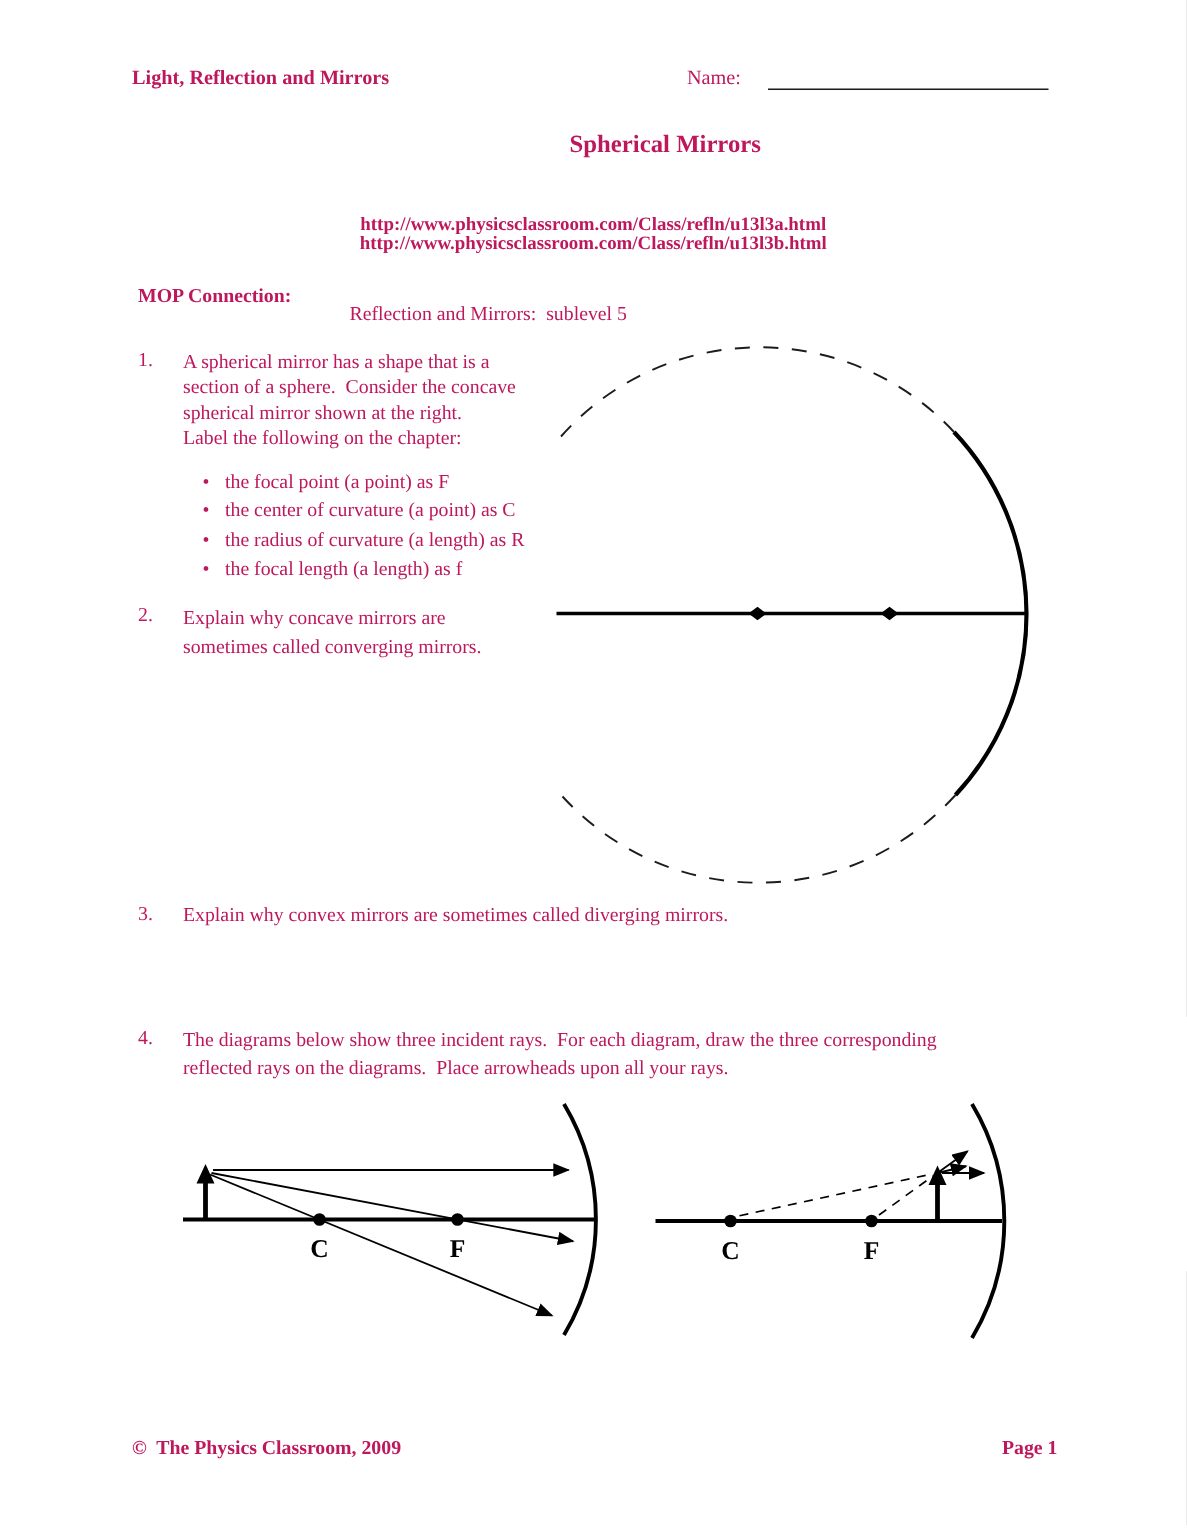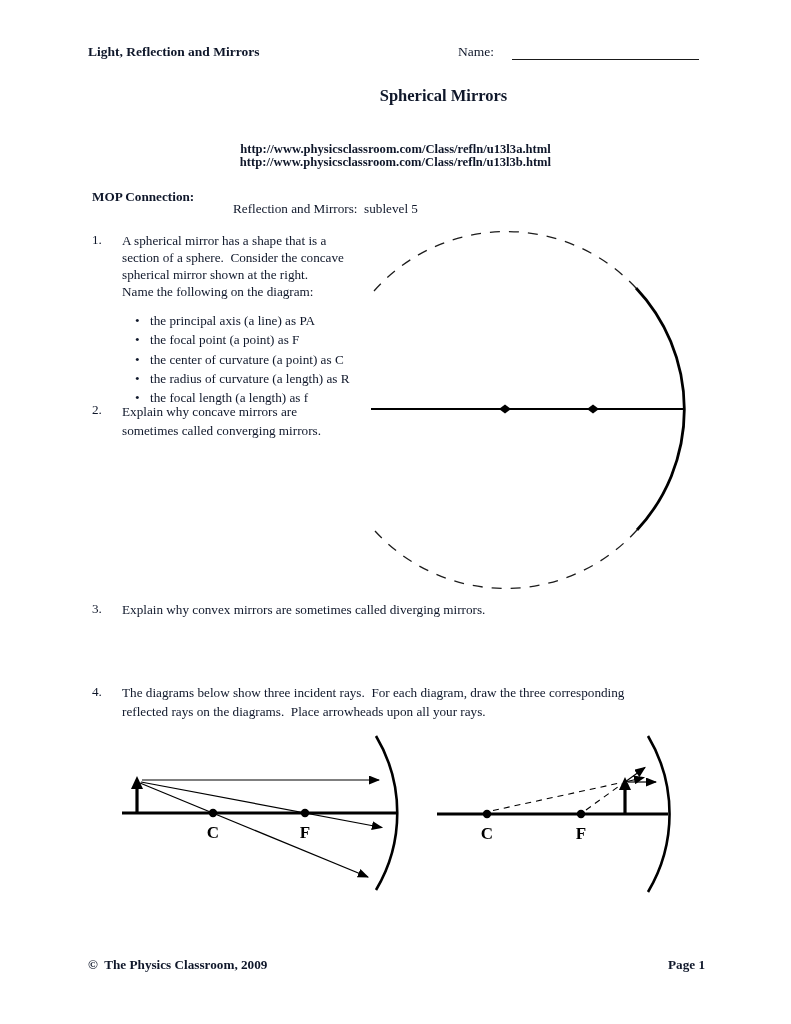--- a/index.html
+++ b/index.html
@@ -1,17 +1,17 @@
 <!DOCTYPE html>
 <html><head>
 <meta charset="utf-8">
 <style>
   html,body{margin:0;padding:0;background:#d9d9d9;}
   .page{position:relative;width:791px;height:1024px;background:#ffffff;
-        font-family:"Liberation Serif","DejaVu Serif",serif;color:#0f172a;overflow:hidden;}
+        font-family:"Liberation Serif","DejaVu Serif",serif;color:#be185d;overflow:hidden;}
   .abs{position:absolute;}
   .line{white-space:pre;}
   .header-left{left:88px;top:44px;font-size:13.5px;font-weight:bold;}
   .name-label{left:458px;top:44px;font-size:13.5px;font-weight:normal;}
   .name-line{left:512px;top:42px;width:187px;height:17px;border-bottom:1.6px solid #1a1a1a;}
   .title{left:0;top:86px;width:791px;text-align:center;font-size:16.5px;font-weight:bold;padding-left:48px;}
   .intro{left:92px;top:113px;font-size:13.2px;white-space:pre;}
   .intro .b{font-weight:bold;}
   .urls{left:0;top:143px;width:791px;text-align:center;font-weight:bold;
         font-size:12.6px;line-height:13.2px;}
@@ -55,23 +55,22 @@
 
   <div class="abs mop-label">MOP Connection:</div>
   <div class="abs mop-value">Reflection and Mirrors:  sublevel 5</div>
 
   <div class="question q1">
     <div class="qnum">1.</div>
     <div class="qbody">
       <div class="line">A spherical mirror has a shape that is a</div>
       <div class="line">section of a sphere.  Consider the concave</div>
       <div class="line">spherical mirror shown at the right.</div>
-      <div class="line">Name the following on the diagram:</div>
+      <div class="line">Label the following on the chapter:</div>
       <ul class="bullets">
-        <li>the principal axis (a line) as PA</li>
         <li>the focal point (a point) as F</li>
         <li>the center of curvature (a point) as C</li>
         <li>the radius of curvature (a length) as R</li>
         <li>the focal length (a length) as f</li>
       </ul>
     </div>
   </div>
 
   <div class="question q2">
     <div class="qnum">2.</div>

